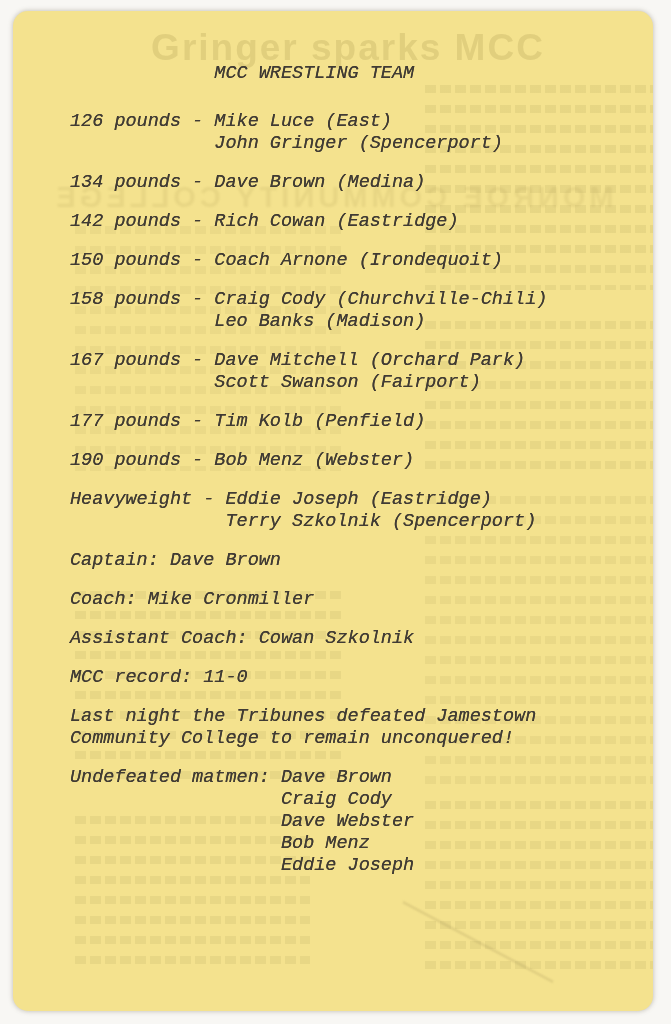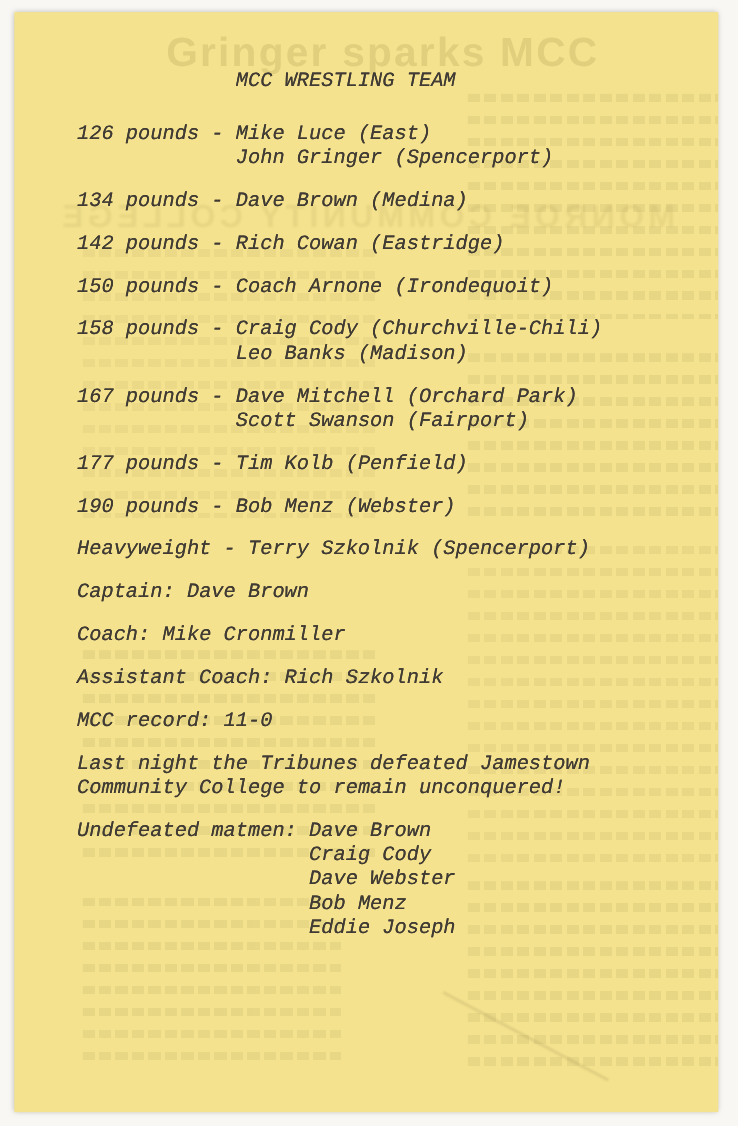--- a/index.html
+++ b/index.html
@@ -4,21 +4,21 @@
 <style>
   html,body{margin:0;padding:0;}
   body{
     width:671px;height:1024px;position:relative;overflow:hidden;
     background:#f8f7f4;
     font-family:"Liberation Mono","DejaVu Sans Mono",monospace;
   }
   
   .paper{
     position:absolute;left:13px;top:11px;width:640px;height:1000px;
-    background:#f4e28e;border-radius:0;
+    background:#f4e28e;border-radius:15px;
     box-shadow:0 0 5px rgba(110,105,90,.45);
   }
   
   .ghost-layer{position:absolute;inset:0;overflow:hidden;border-radius:3px;}
   .ghost-headline{
     position:absolute;left:110px;top:16px;width:450px;
     font-family:"Liberation Sans","DejaVu Sans",sans-serif;
     font-weight:bold;font-size:37px;letter-spacing:2px;white-space:nowrap;
     color:#c7b568;opacity:.42;filter:blur(.6px);
     text-align:center;
@@ -143,20 +143,21 @@
     <div class="entry">
       <span class="lbl">190 pounds -</span>
       <div class="names">
         <div>Bob Menz (Webster)</div>
       </div>
     </div>
 
     <div class="entry">
       <span class="lbl">Heavyweight -</span>
       <div class="names">
+        <div>Eddie Joseph (Eastridge)</div>
         <div>Terry Szkolnik (Spencerport)</div>
       </div>
     </div>
 
     <div class="entry">
       <span class="lbl">Captain:</span>
       <div class="names">
         <div>Dave Brown</div>
       </div>
     </div>
@@ -164,21 +165,21 @@
     <div class="entry">
       <span class="lbl">Coach:</span>
       <div class="names">
         <div>Mike Cronmiller</div>
       </div>
     </div>
 
     <div class="entry">
       <span class="lbl">Assistant Coach:</span>
       <div class="names">
-        <div>Rich Szkolnik</div>
+        <div>Cowan Szkolnik</div>
       </div>
     </div>
 
     <div class="entry">
       <span class="lbl">MCC record:</span>
       <div class="names">
         <div>11-0</div>
       </div>
     </div>
 

